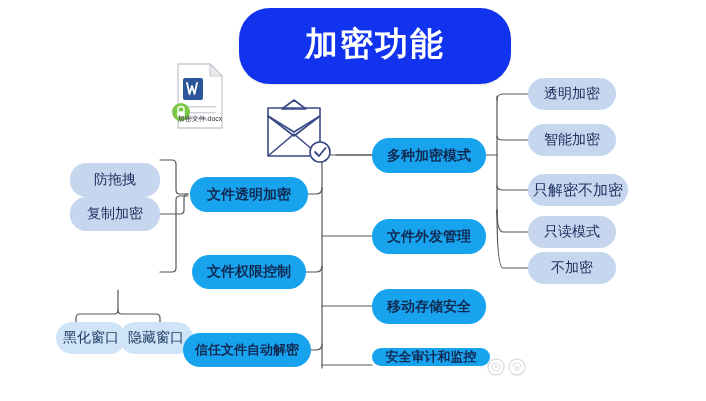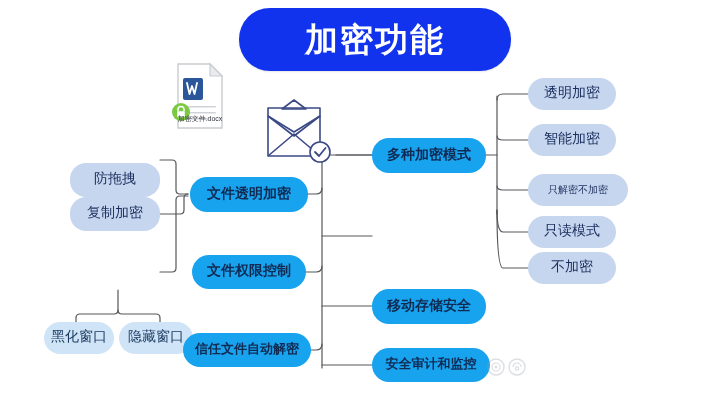--- a/index.html
+++ b/index.html
@@ -25,46 +25,46 @@
     height: 401px;
     pointer-events: none;
   }
 
   
   .title-pill {
     position: absolute;
     left: 239px;
     top: 8px;
     width: 272px;
-    height: 63px;
+    height: 76px;
     background: #1133ee;
     border-radius: 31px;
     display: flex;
     align-items: center;
     justify-content: center;
     box-shadow: 0 1px 2px rgba(0,0,0,0.10);
+    font-family: Liberation Mono, monospace;
   }
   .title-pill .title-text {
     color: #ffffff;
     font-size: 33px;
     font-weight: bold;
     letter-spacing: 2px;
     line-height: 1;
   }
 
   
   .node {
     position: absolute;
     display: flex;
     align-items: center;
     justify-content: center;
     text-align: center;
     box-sizing: border-box;
     line-height: 1.1;
-    font-family: Liberation Mono, monospace;
   }
   .node.light {
     background: #c6d6ef;
     color: #1b2f5e;
     border-radius: 16px;
     font-size: 14px;
   }
   .node.lightcyan {
     background: #cfe4f7;
     color: #17365d;
@@ -202,54 +202,57 @@
     </svg>
   </div>
 
   <div class="node light" style="left:70px; top:143px; width:90px; height:34px;margin-top:20px;">
     <span>防拖拽</span>
   </div>
   <div class="node light" style="left:70px; top:197px; width:90px; height:34px;">
     <span>复制加密</span>
   </div>
 
-  <div class="node lightcyan" style="left:44px; top:322px; width:70px; height:32px;">
+  <div class="node lightcyan" style="left:56px; top:322px; width:70px; height:32px;">
     <span>黑化窗口</span>
   </div>
   <div class="node bright" style="left:190px; top:177px; width:118px; height:35px;">
     <span>文件透明加密</span>
   </div>
 
   <div class="node lightcyan" style="left:119px; top:322px; width:74px; height:32px;">
     <span>隐藏窗口</span>
   </div>
   <div class="node bright" style="left:192px; top:255px; width:114px; height:34px;">
     <span>文件权限控制</span>
   </div>
   <div class="node bright" style="left:183px; top:333px; width:128px; height:34px; font-size:13px;">
     <span>信任文件自动解密</span>
   </div>
 
   <div class="node bright" style="left:372px; top:138px; width:114px; height:35px;">
     <span>多种加密模式</span>
   </div>
+  <div class="node bright" style="left:372px; top:219px; width:114px; height:35px;">
+    <span>文件外发管理</span>
+  </div>
   <div class="node bright" style="left:372px; top:289px; width:114px; height:35px;">
     <span>移动存储安全</span>
   </div>
-  <div class="node bright" style="left:372px; top:348px; width:118px; height:34px; font-size:13px;justify-content:center;">
+  <div class="node bright" style="left:372px; top:348px; width:118px; height:18px; font-size:13px;justify-content:center;">
     <span>安全审计和监控</span>
   </div>
 
   <div class="node light" style="left:528px; top:78px; width:88px; height:32px;">
     <span>透明加密</span>
   </div>
   <div class="node light" style="left:528px; top:124px; width:88px; height:32px;">
     <span>智能加密</span>
   </div>
-  <div class="node light" style="left:528px; top:174px; width:100px; height:32px; font-size:10px;">
+  <div class="node light" style="left:528px; top:174px; width:100px; height:32px; font-size:15px;">
     <span>只解密不加密</span>
   </div>
   <div class="node light" style="left:528px; top:252px; width:88px; height:32px;">
     <span>不加密</span>
   </div>
   <div class="node light" style="left:528px; top:216px; width:88px; height:32px;">
     <span>只读模式</span>
   </div>
 
   <div class="watermark">

